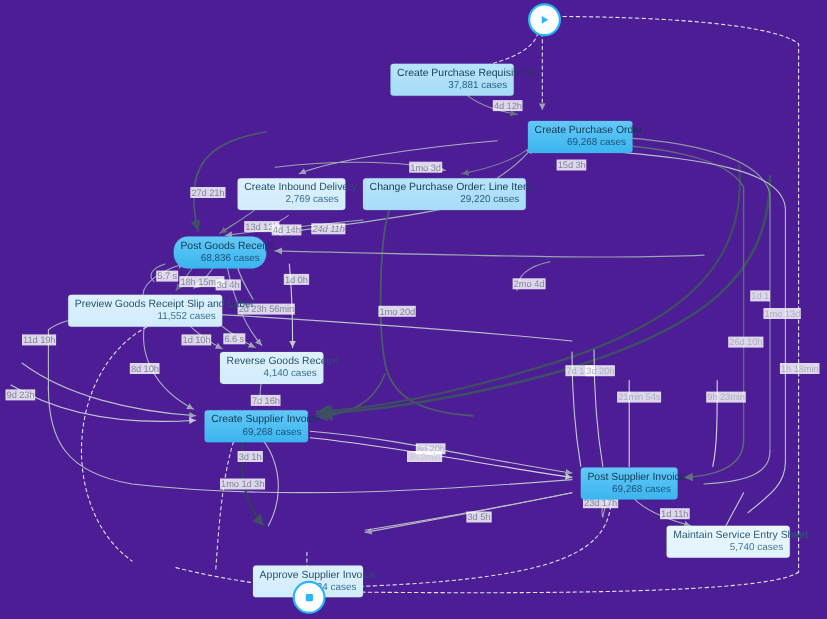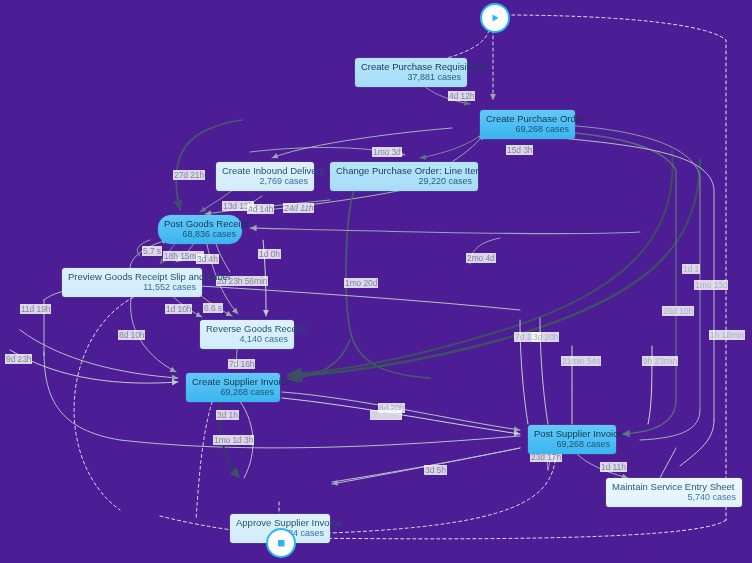--- a/index.html
+++ b/index.html
@@ -259,21 +259,21 @@
         <span class="ncases">69,268 cases</span>
       </div>
       <div class="node strong" style="left: 528px; top: 425px; width: 88px;">
         <span class="nlabel">Post Supplier Invoice</span>
         <span class="ncases">69,268 cases</span>
       </div>
       <div class="node light" style="left: 230px; top: 478px; width: 100px; margin-top: 36px;">
         <span class="nlabel">Approve Supplier Invoice</span>
         <span class="ncases">7,484 cases</span>
       </div>
-      <div class="node faint" style="left: 606px; top: 478px; width: 136px;">
+      <div class="node faint" style="left: 606px; top: 478px; width: 112px;">
         <span class="nlabel">Maintain Service Entry Sheet</span>
         <span class="ncases">5,740 cases</span>
       </div>
     </div>
   <div id="label-layer">
       <span class="edge-label" style="left: 448px; top: 91px;">4d 12h</span>
       <span class="edge-label" style="left: 372px; top: 147px;">1mo 3d</span>
       <span class="edge-label" style="left: 506px; top: 145px;">15d 3h</span>
       <span class="edge-label" style="left: 173px; top: 170px;">27d 21h</span>
       <span class="edge-label" style="left: 222px; top: 201px;">13d 13h</span>
@@ -294,21 +294,21 @@
       <span class="edge-label" style="left: 466px; top: 253px;">2mo 4d</span>
       <span class="edge-label dim" style="left: 514px; top: 332px;">7d 13h</span>
       <span class="edge-label dim" style="left: 532px; top: 332px;">3d 20h</span>
       <span class="edge-label dim" style="left: 561px; top: 356px;">21min 54s</span>
       <span class="edge-label dim" style="left: 642px; top: 356px;">9h 23min</span>
       <span class="edge-label dim" style="left: 662px; top: 306px;">26d 10h</span>
       <span class="edge-label dim" style="left: 682px; top: 264px; text-align: right;">1d 1</span>
       <span class="edge-label dim" style="left: 694px; top: 280px;">1mo 13d</span>
       <span class="edge-label dim" style="left: 709px; top: 306px; margin-top: 24px;">1h 18min</span>
       <span class="edge-label" style="left: 216px; top: 410px;">3d 1h</span>
-      <span class="edge-label" style="left: 213px; top: 435px;">1mo 1d 3h</span>
+      <span class="edge-label" style="left: 200px; top: 435px;">1mo 1d 3h</span>
       <span class="edge-label dim" style="left: 378px; top: 403px;">8d 20h</span>
       <span class="edge-label vdim" style="left: 370px; top: 410px;">3h 2min</span>
       <span class="edge-label" style="left: 408px; top: 465px; margin-left: 16px;">3d 5h</span>
       <span class="edge-label" style="left: 530px; top: 452px;">23d 17h</span>
       <span class="edge-label" style="left: 600px; top: 462px;">1d 11h</span>
     </div>
 
 </div>
 
 </body></html>

